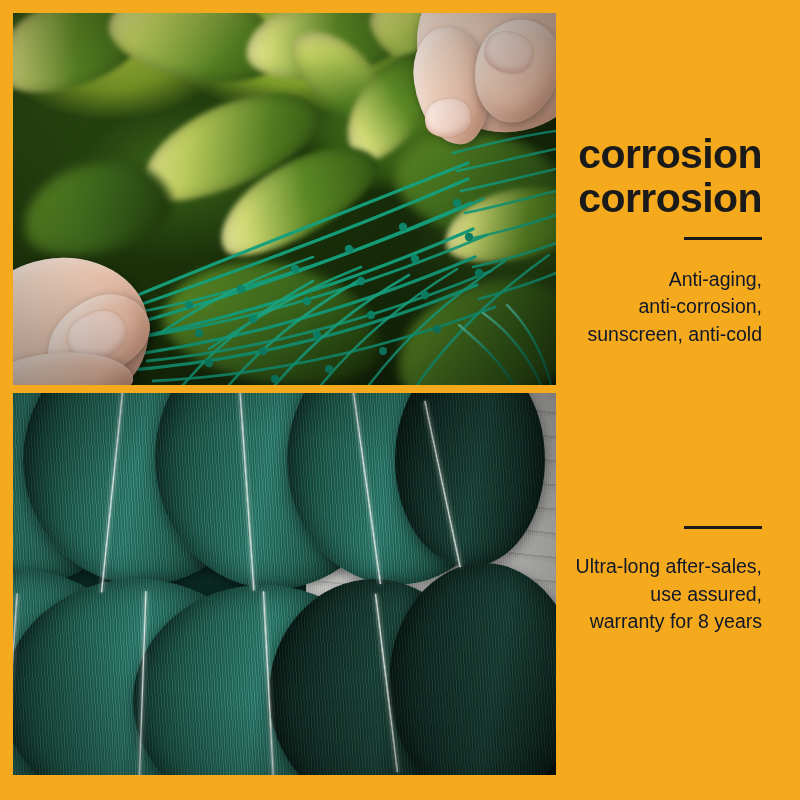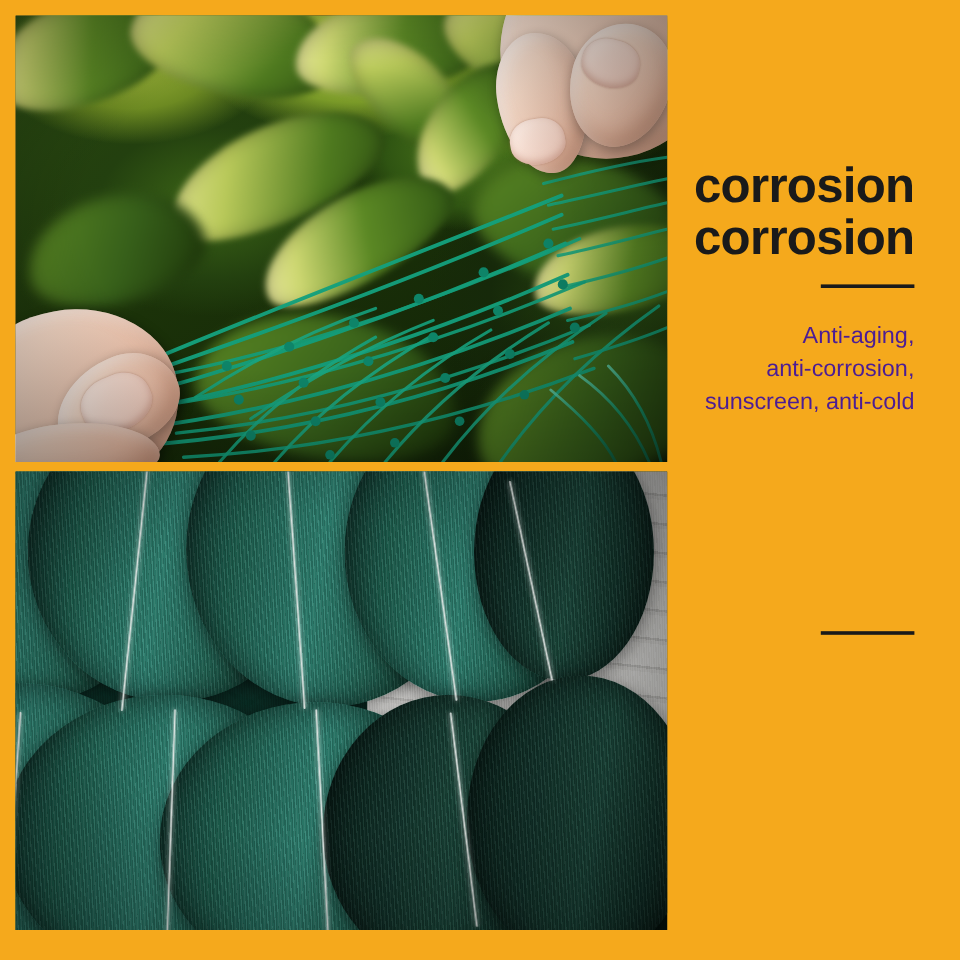--- a/index.html
+++ b/index.html
@@ -182,21 +182,21 @@
     height: 3px;
     background: #1A1A1A;
     margin-top: 16px;
     margin-bottom: 22px;
   }
   #block-bottom .rule {
     margin-top: 14px;
     margin-bottom: 20px;
   }
   .subcopy {
-    color: #4c1d95;
+    color: #0f172a;
     font-size: 19.5px;
     line-height: 1.42;
     margin: 0;
     white-space: pre-line;
   }
 </style>
 </head>
 <body>
 
 <div id="poster">
@@ -345,15 +345,18 @@
   <div class="text-block" id="block-top">
     <h2 class="headline"><span>corrosion</span><br><span>corrosion</span></h2>
     <span class="rule"></span>
     <p class="subcopy">Anti-aging,
 anti-corrosion,
 sunscreen, anti-cold</p>
   </div>
 
   <div class="text-block" id="block-bottom">
     <span class="rule"></span>
+    <p class="subcopy">Ultra-long after-sales,
+use assured,
+warranty for 8 years</p>
   </div>
 
 </div>
 
 </body></html>

